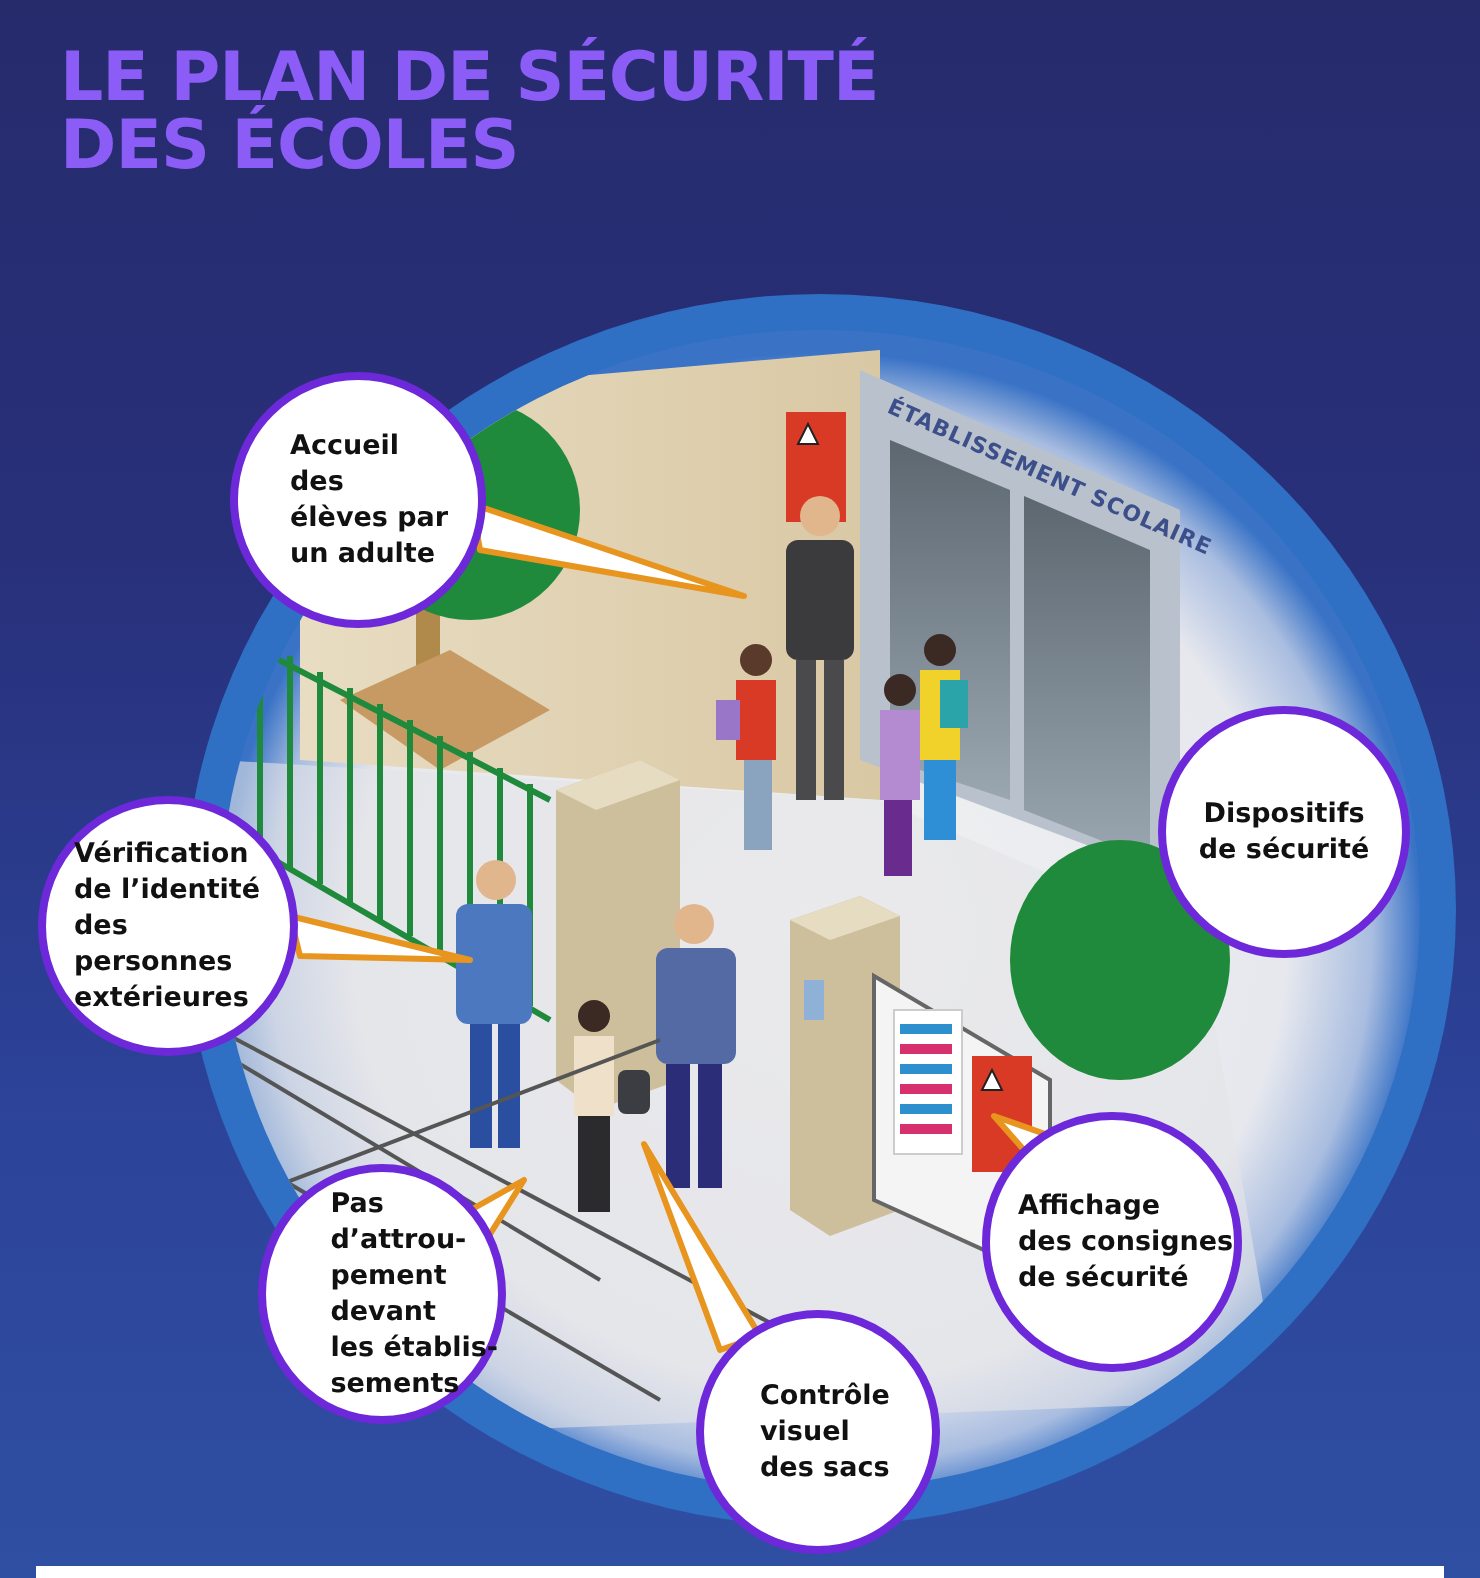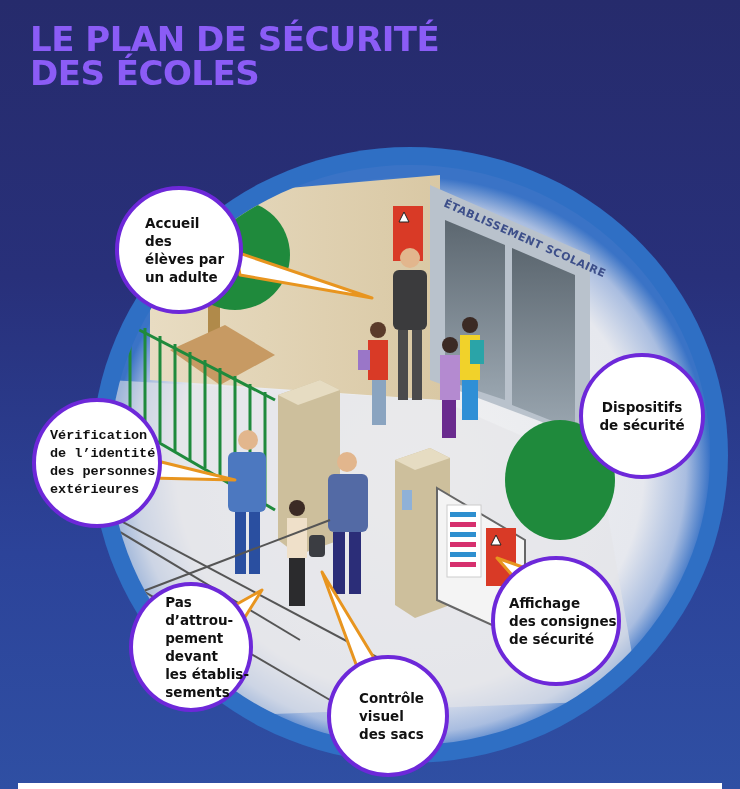--- a/index.html
+++ b/index.html
@@ -163,42 +163,42 @@
   </g>
 </svg>
 
 <div class="bubble" style="left:115px;top:186px;width:128px;height:128px;padding-left:26px;">
   <span class="txt">Accueil
 des
 élèves par
 un adulte</span>
 </div>
 
-<div class="bubble" style="left:32px;top:398px;width:130px;height:130px;padding-left:14px;font-family:Liberation Mono, monospace;">
+<div class="bubble" style="left:19px;top:398px;width:130px;height:130px;padding-left:14px;">
   <span class="txt">Vérification
 de l’identité
 des personnes
 extérieures</span>
 </div>
 
 <div class="bubble" style="left:579px;top:353px;width:126px;height:126px;justify-content:center;text-align:center;">
   <span class="txt">Dispositifs
 de sécurité</span>
 </div>
 
 <div class="bubble" style="left:129px;top:582px;width:124px;height:130px;padding-left:26px;justify-content:flex-end;">
   <span class="txt">Pas
 d’attrou-
 pement
 devant
 les établis-
 sements</span>
 </div>
 
-<div class="bubble" style="left:327px;top:655px;width:122px;height:122px;padding-left:28px;">
+<div class="bubble" style="left:348px;top:655px;width:122px;height:122px;padding-left:28px;">
   <span class="txt">Contrôle
 visuel
 des sacs</span>
 </div>
 
 <div class="bubble" style="left:491px;top:556px;width:130px;height:130px;padding-left:14px;">
   <span class="txt">Affichage
 des consignes
 de sécurité</span>
 </div>

